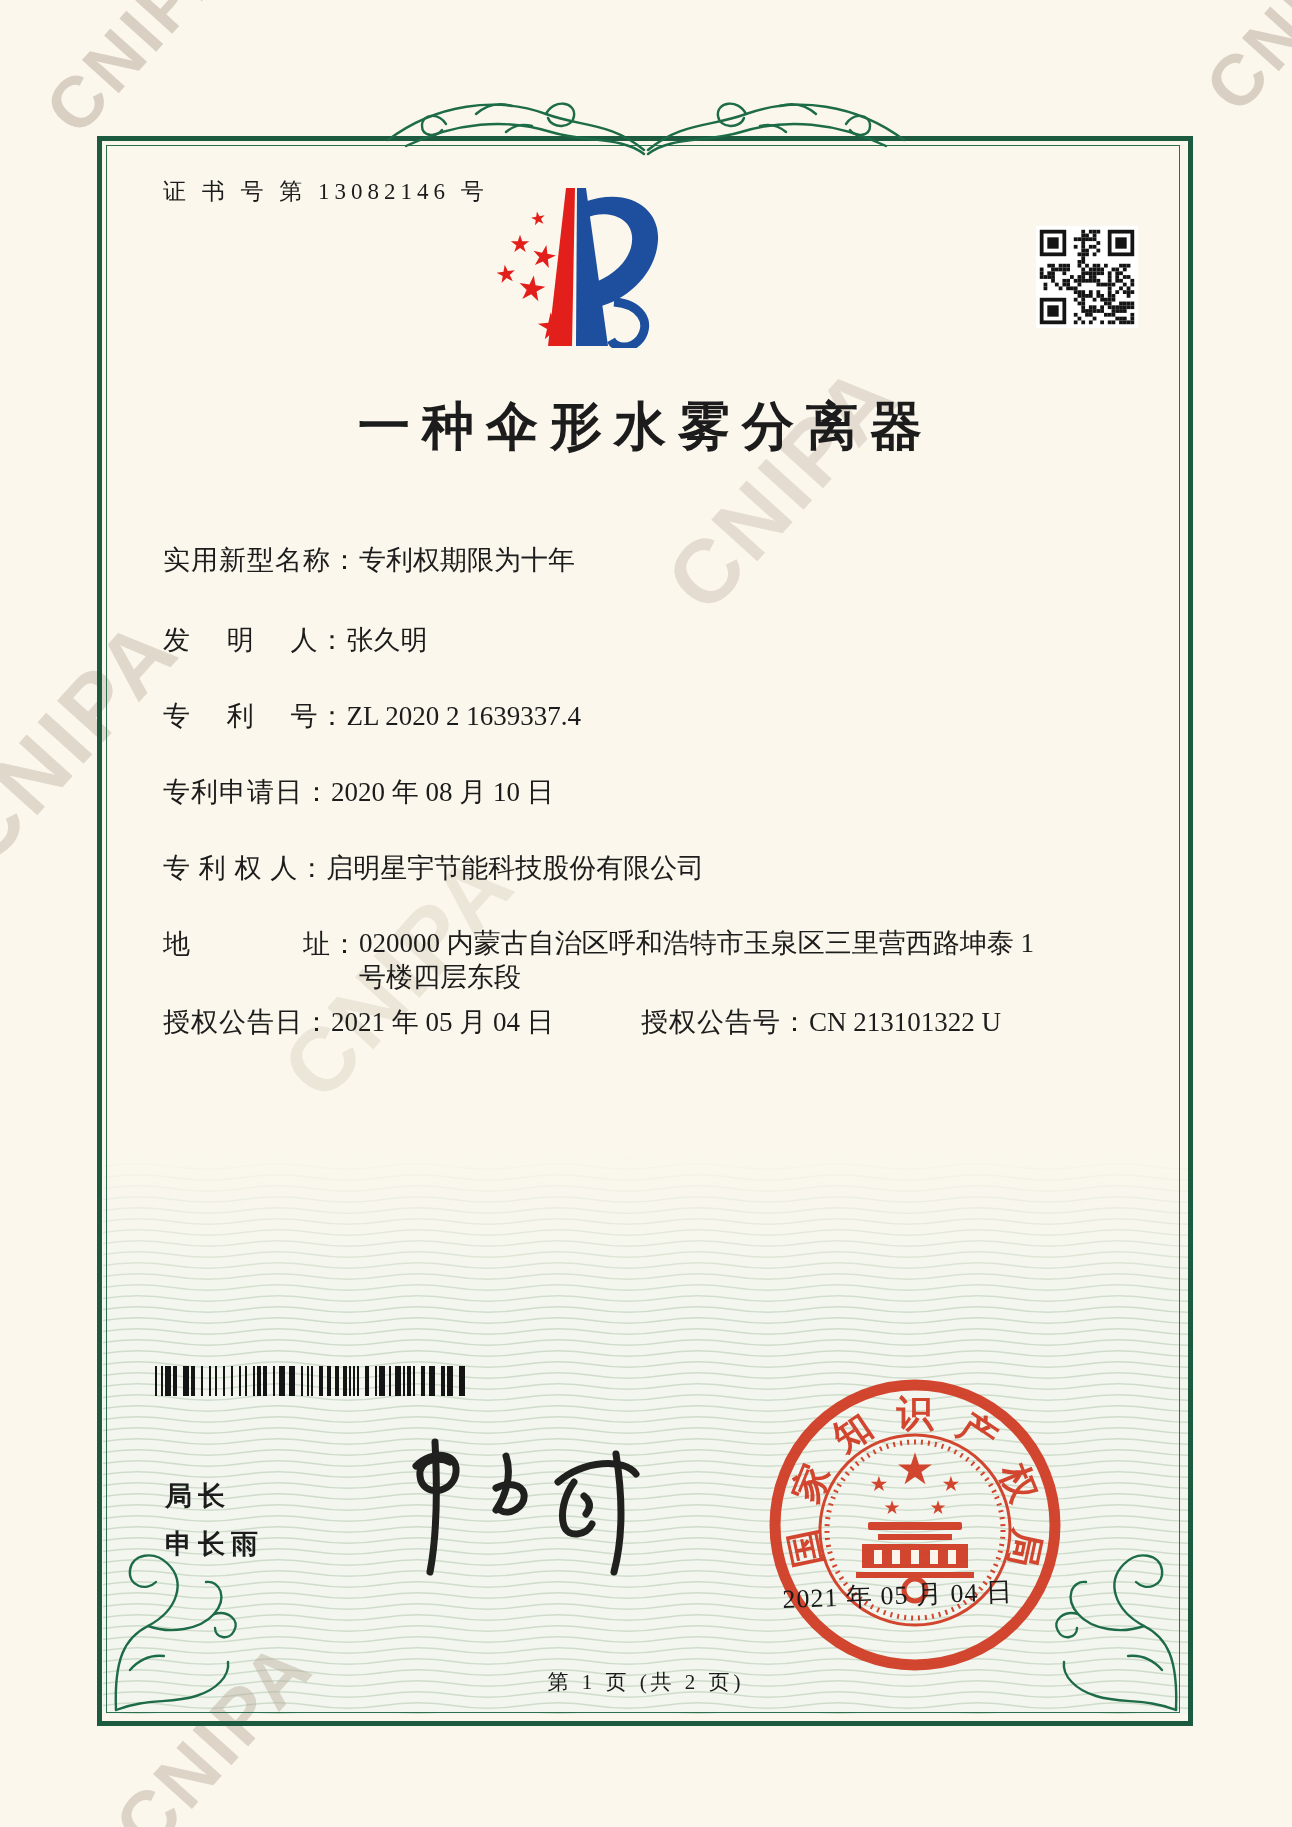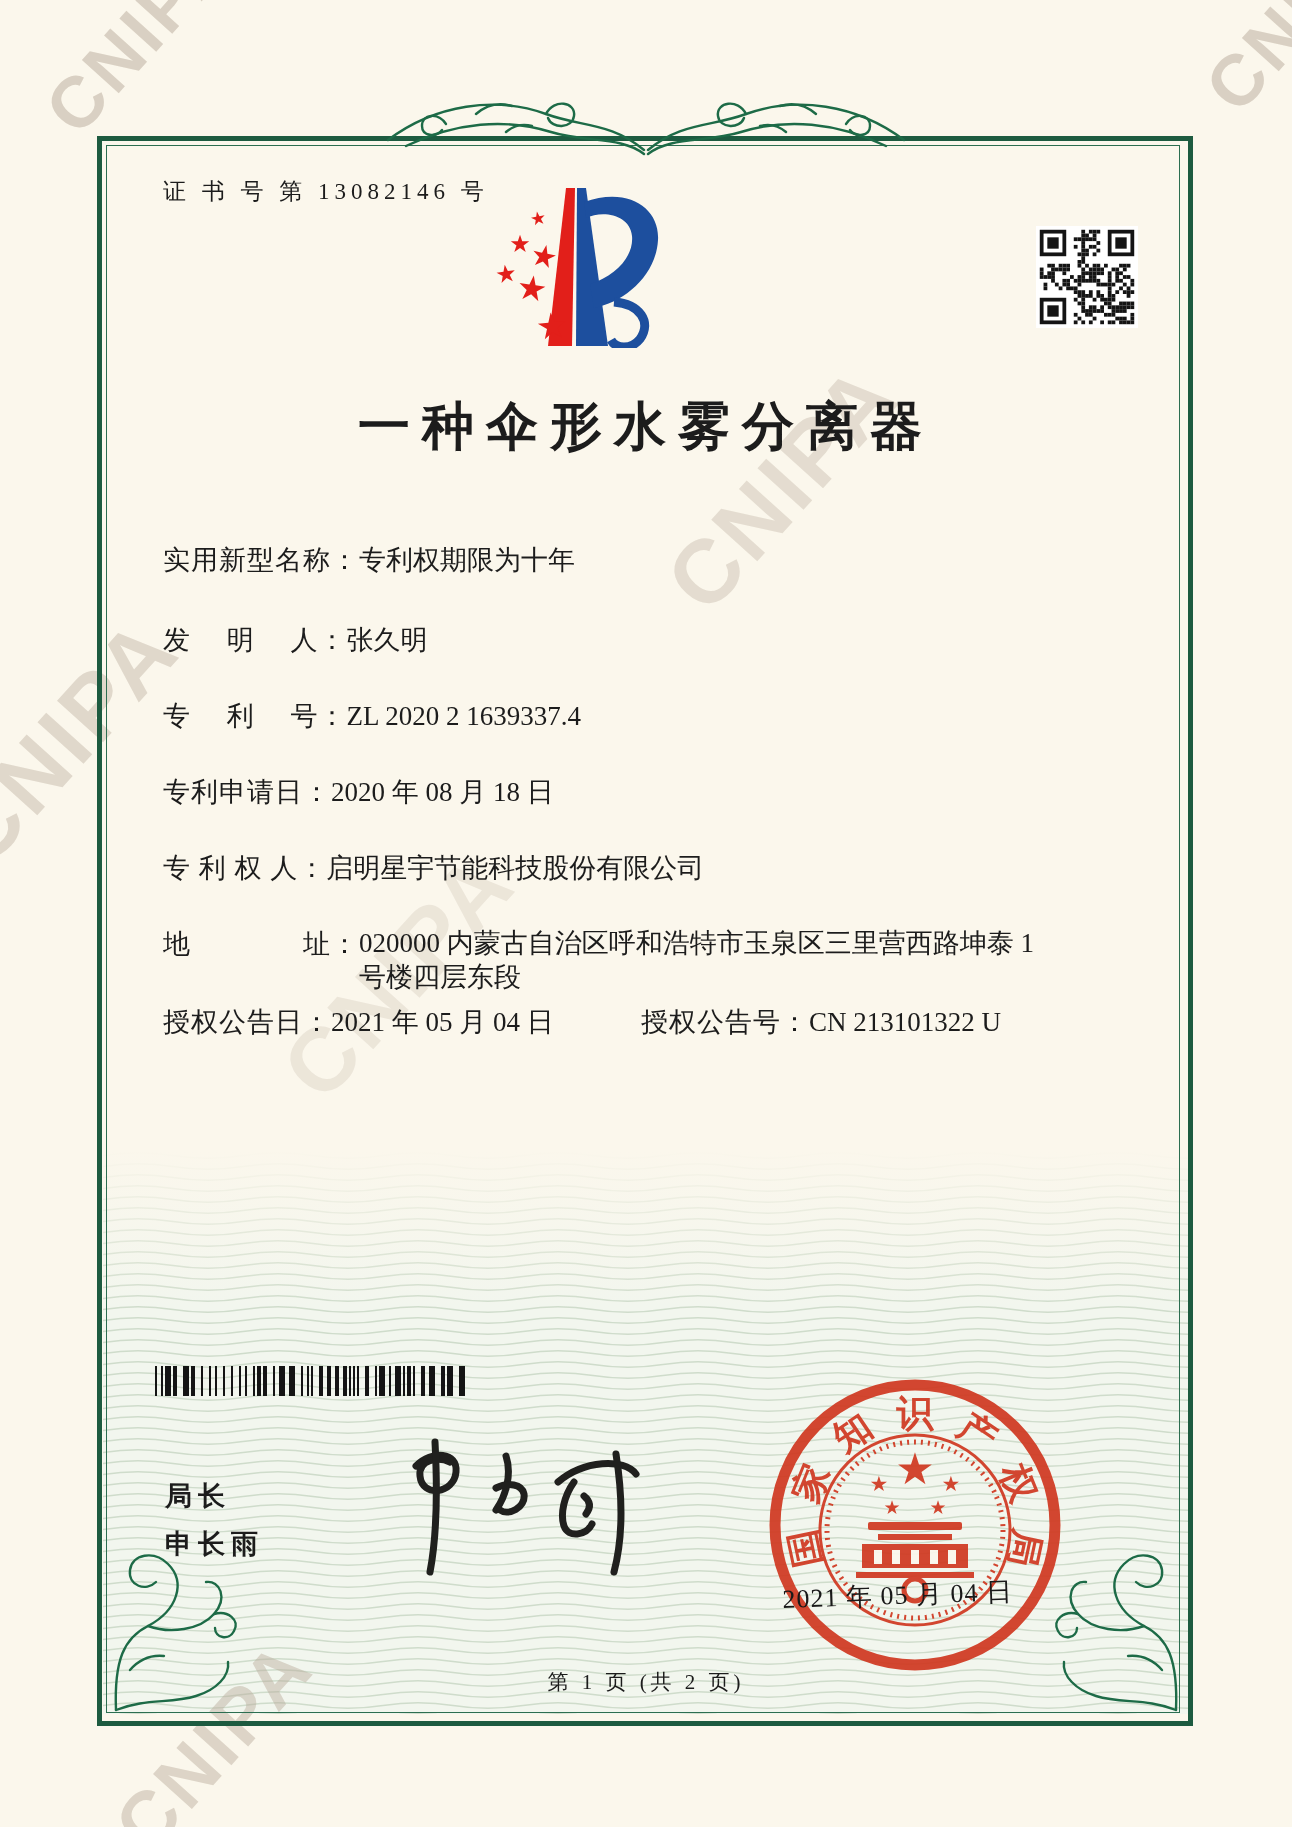--- a/index.html
+++ b/index.html
@@ -354,21 +354,21 @@
     <div class="frow" style="top:542px;">
       <span class="lbl">实用新型名称：</span><span class="val">专利权期限为十年</span>
     </div>
     <div class="frow" style="top:622px;">
       <span class="lbl">发　 明　 人：</span><span class="val">张久明</span>
     </div>
     <div class="frow" style="top:698px;">
       <span class="lbl">专　 利　 号：</span><span class="val">ZL 2020 2 1639337.4</span>
     </div>
     <div class="frow" style="top:774px;">
-      <span class="lbl">专利申请日：</span><span class="val">2020 年 08 月 18 日</span>
+      <span class="lbl">专利申请日：</span><span class="val">2020 年 08 月 10 日</span>
     </div>
     <div class="frow" style="top:850px;">
       <span class="lbl">专 利 权 人：</span><span class="val">启明星宇节能科技股份有限公司</span>
     </div>
     <div class="frow" style="top:926px;">
       <span class="lbl" style="vertical-align:top;">地　　　　址：</span><span class="addr-block"><span>020000  内蒙古自治区呼和浩特市玉泉区三里营西路坤泰 1</span><br><span>号楼四层东段</span></span>
     </div>
     <div class="frow" style="top:1004px;width:1000px;">
       <span class="lbl">授权公告日：</span><span>2021 年 05 月 04 日</span>
       <span class="grant2">

